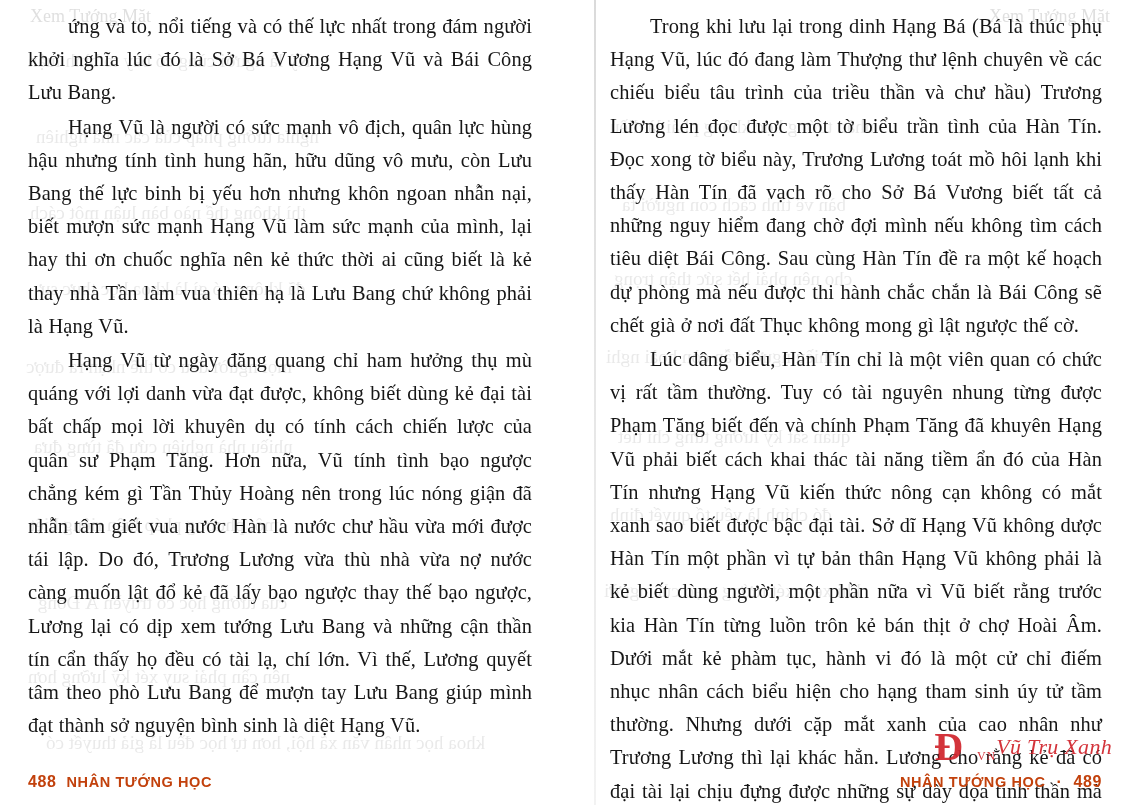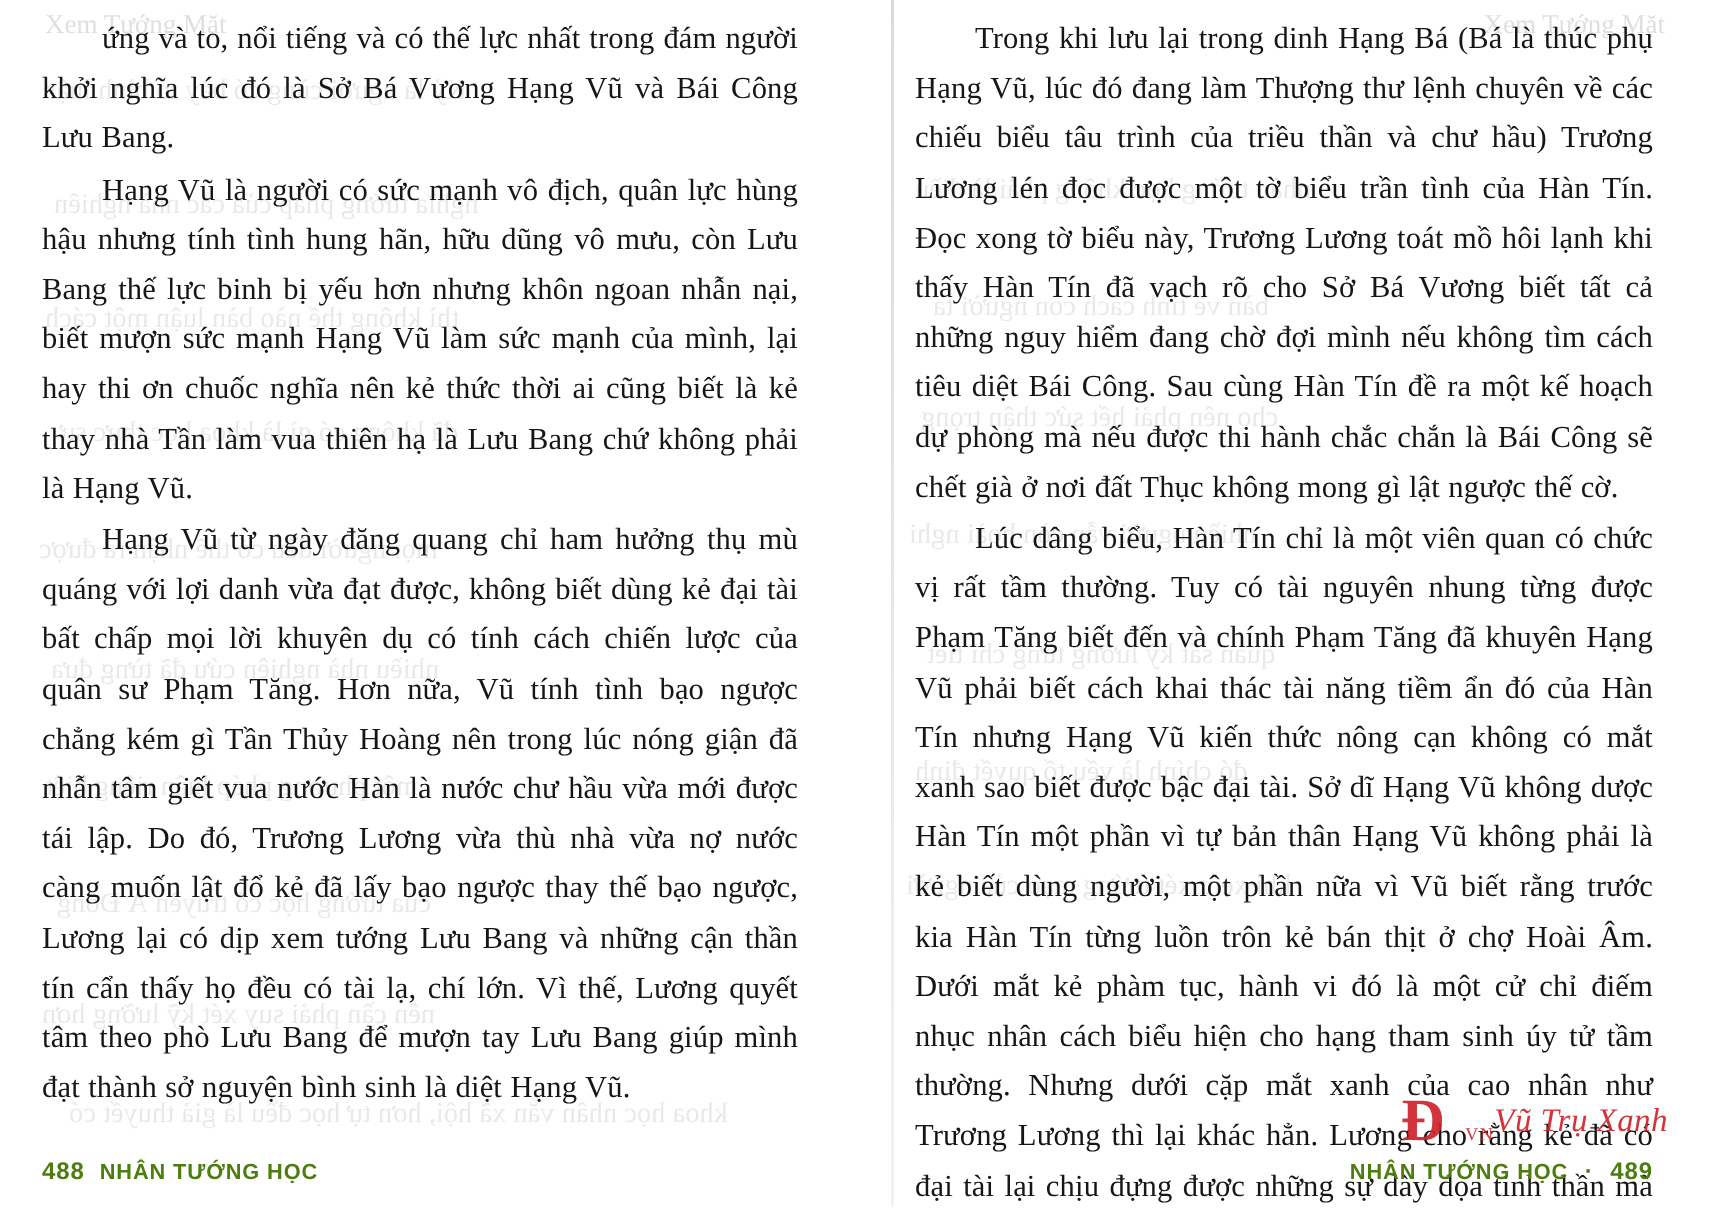--- a/index.html
+++ b/index.html
@@ -82,21 +82,21 @@
   }
 
   
   .footer {
     position: absolute;
     bottom: 14px;
     font-family: "Liberation Sans", sans-serif;
     font-weight: bold;
     font-size: 14.5px;
     letter-spacing: 0.6px;
-    color: #4d7c0f;
+    color: #c2410c;
     z-index: 3;
   }
   .footer-left {
     left: 28px;
   }
   .footer-left .pagenum {
     font-size: 16px;
     margin-right: 10px;
   }
   .footer-right {

